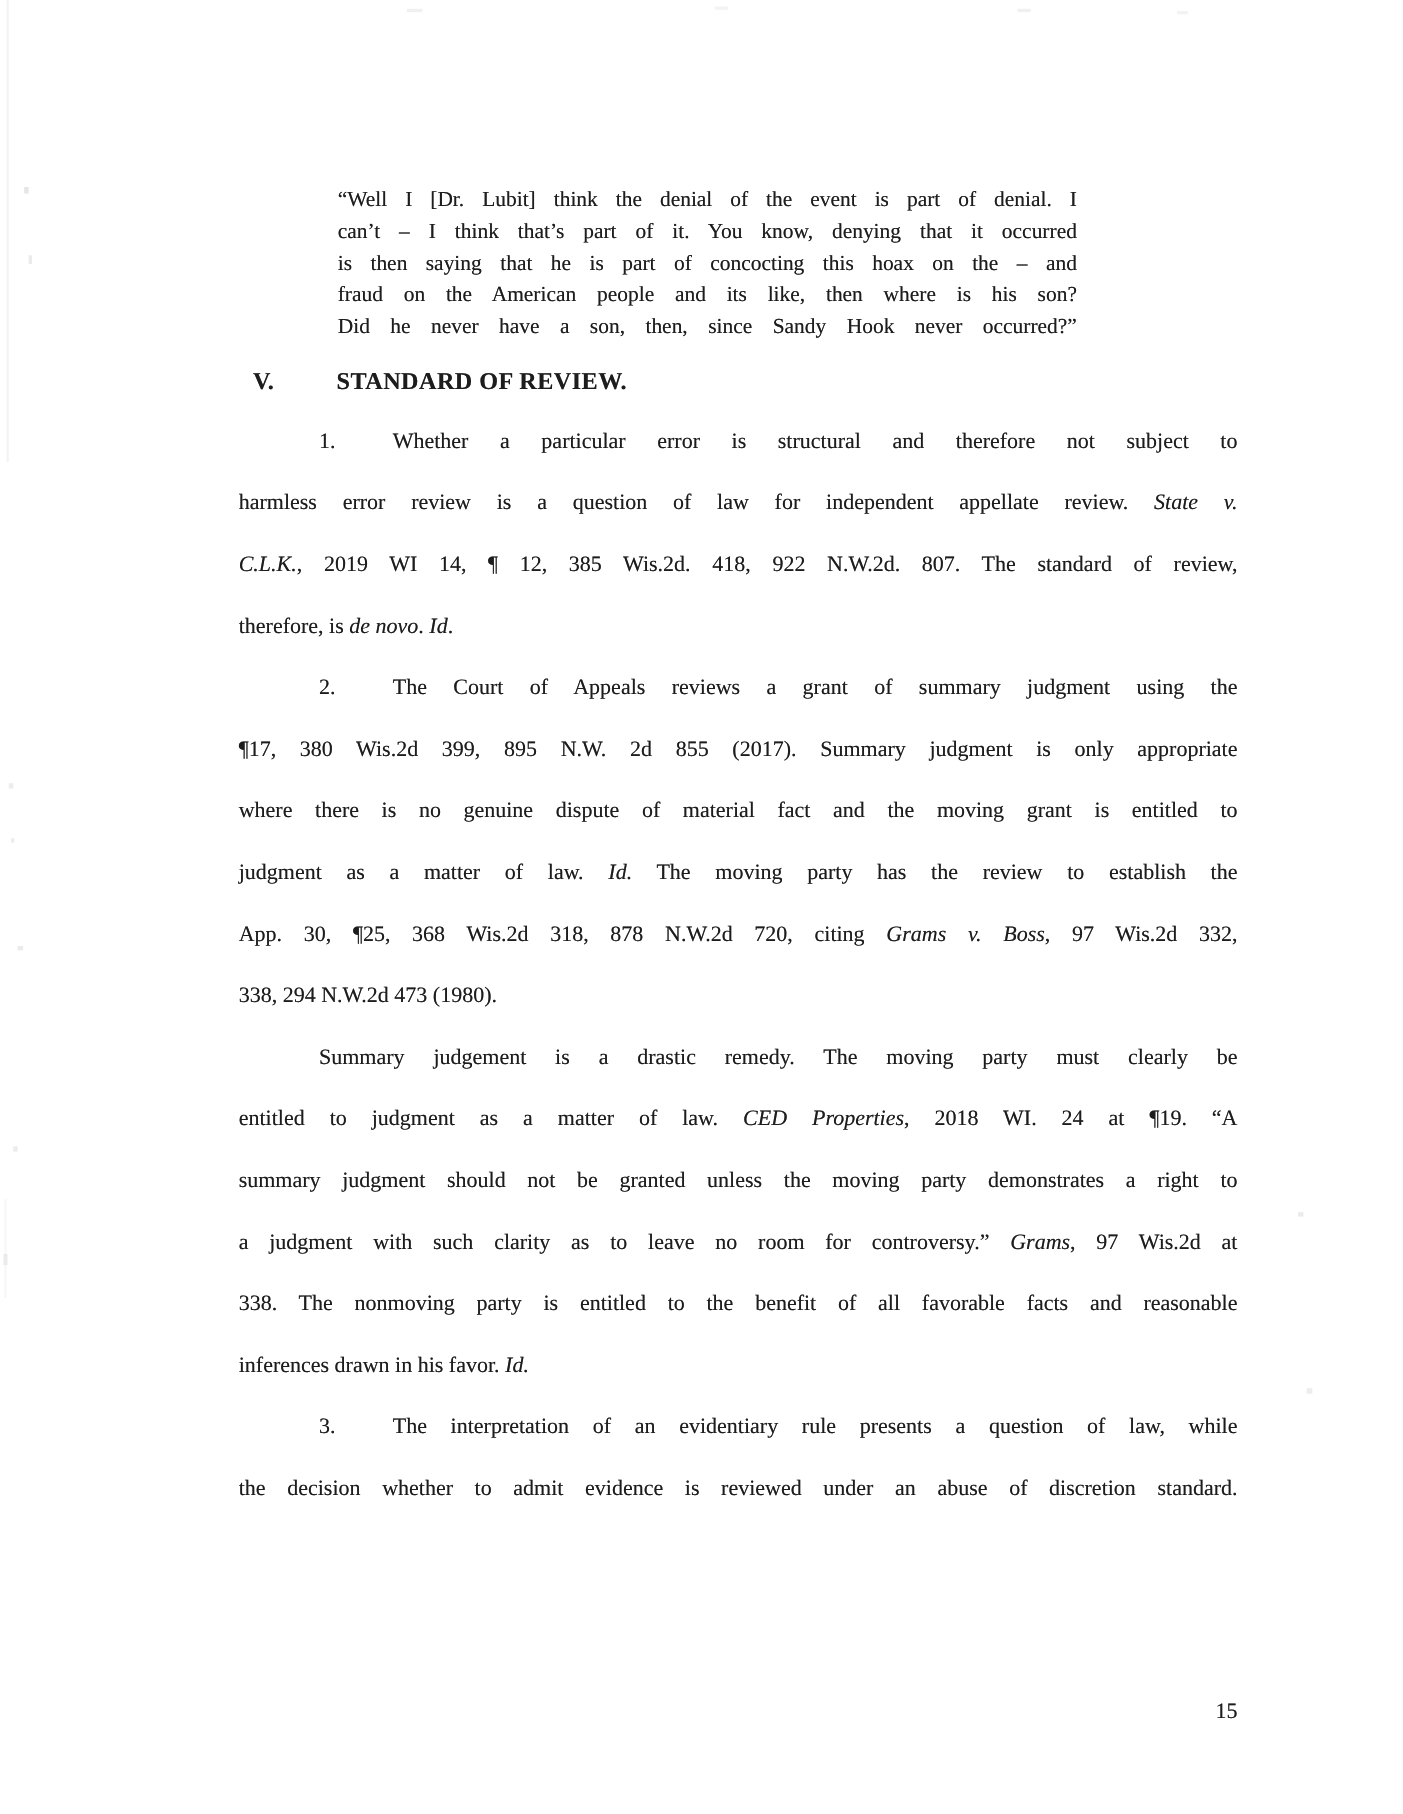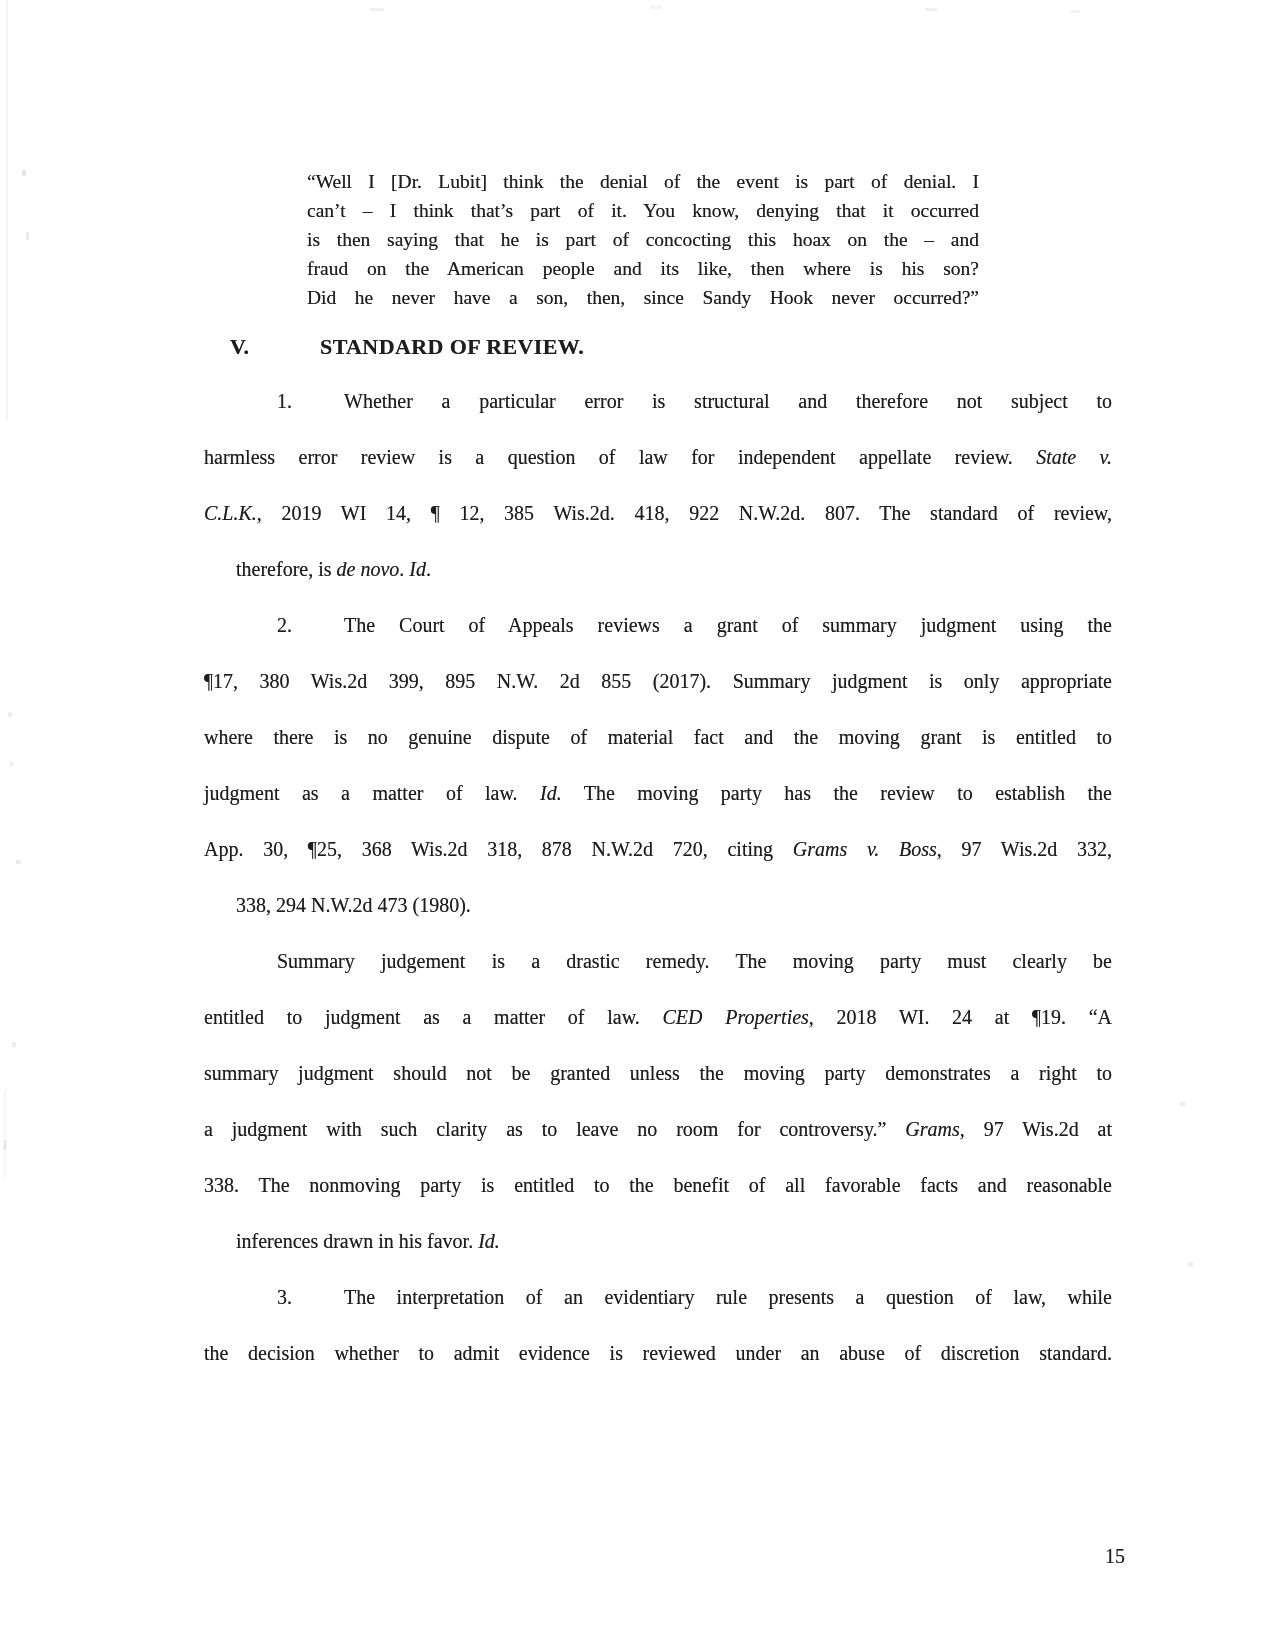--- a/index.html
+++ b/index.html
@@ -30,38 +30,38 @@
     top: 332px;
     width: 700px;
     height: 30px;
     line-height: 30px;
     font-size: 22px;
     font-weight: bold;
     letter-spacing: 0.4px;
     text-shadow: 0 0 0.6px rgba(25,25,25,0.65);
   }
   .heading .sec-num { position: absolute; left: 0; }
-  .heading .sec-title { position: absolute; left: 90px; }
+  .heading .sec-title { position: absolute; left: 76px; }
   
   .body-text {
     position: absolute;
-    left: 204px;
+    left: 217px;
     top: 373px;
     width: 908px;
     font-size: 20px;
     text-shadow: 0 0 0.6px rgba(25,25,25,0.6);
   }
   .bline {
     height: 56px;
     line-height: 56px;
     text-align: justify;
     text-align-last: justify;
   }
   .bline.first { padding-left: 73px; }
-  .bline.ragged { text-align-last: left; margin-left: 32px; }
+  .bline.ragged { text-align-last: left; }
   .pnum { display: inline; }
   .tab { display: inline-block; width: 52px; }
   .it { font-style: italic; }
   
   .page-number {
     position: absolute;
     left: 217px;
     top: 1544px;
     width: 908px;
     height: 24px;

